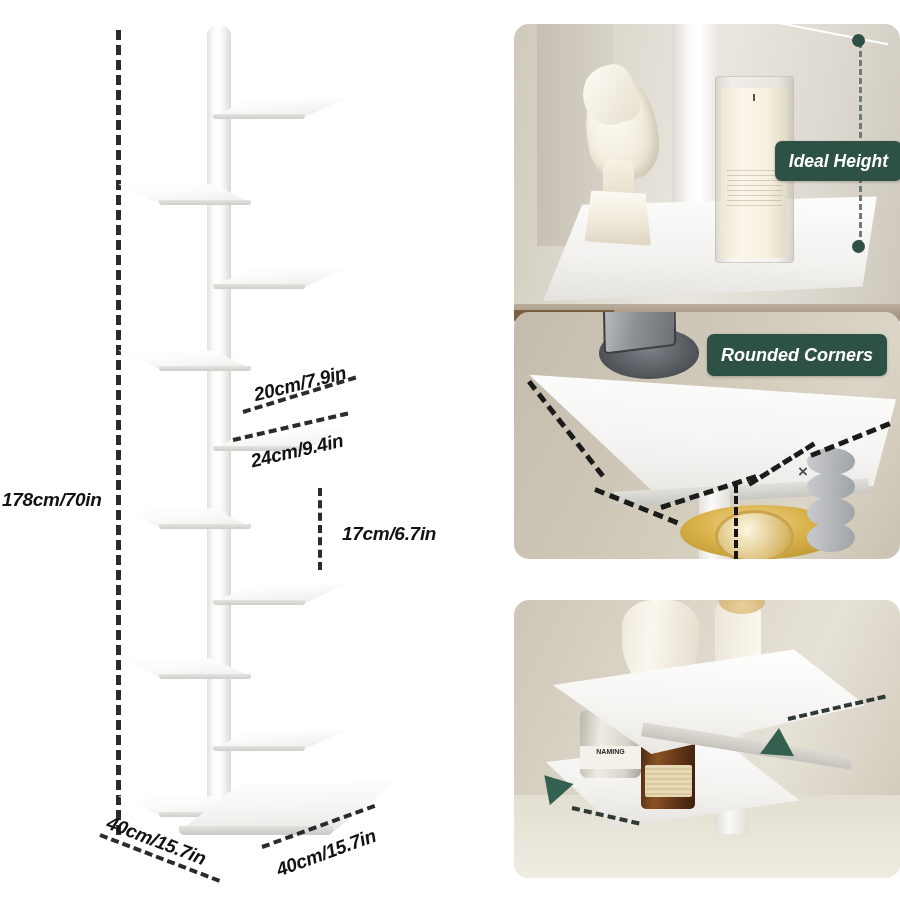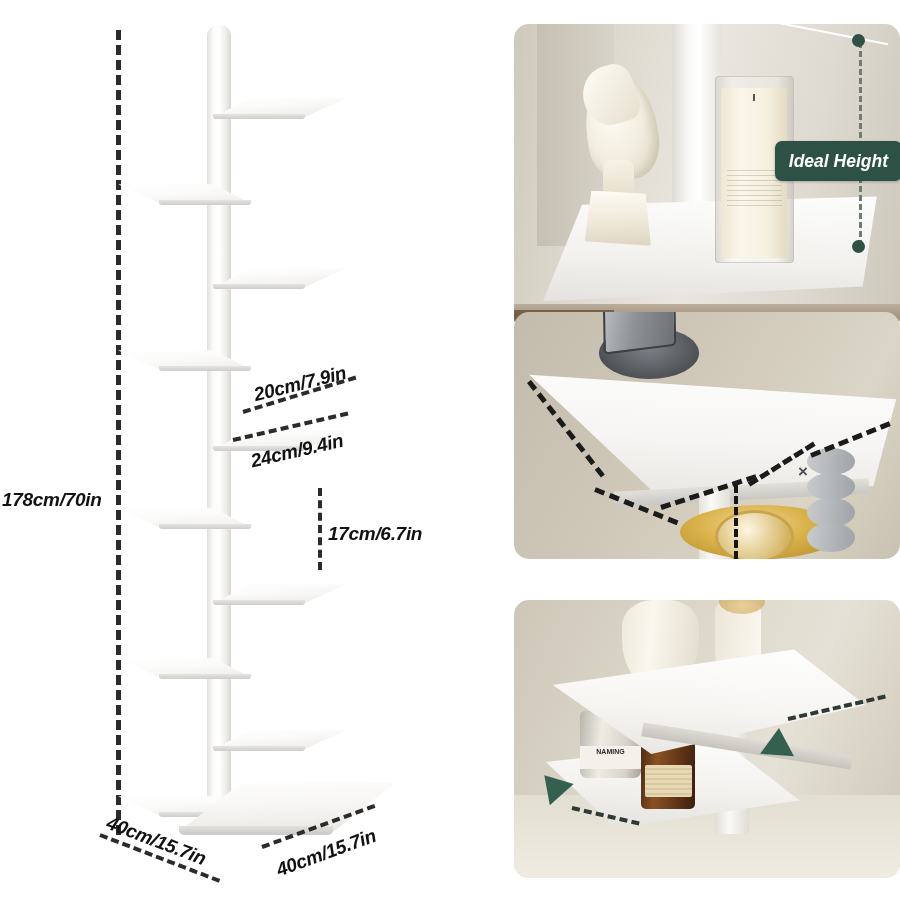--- a/index.html
+++ b/index.html
@@ -295,21 +295,21 @@
       </div>
     </div>
 
     <div class="lead" style="left:243px;top:410px;width:118px;transform:rotate(-17deg);"></div>
     <div class="dim-label" style="left:253px;top:373px;font-size:19px;transform:rotate(-14deg);">20cm/7.9in</div>
 
     <div class="lead" style="left:233px;top:438px;width:118px;transform:rotate(-13deg);"></div>
     <div class="dim-label" style="left:250px;top:440px;font-size:19px;transform:rotate(-13deg);">24cm/9.4in</div>
 
     <div class="lead-v" style="left:318px;top:488px;height:82px;"></div>
-    <div class="dim-label" style="left:328px;top:523px;font-size:19px;">17cm/6.7in</div>
+    <div class="dim-label" style="left:342px;top:523px;font-size:19px;">17cm/6.7in</div>
 
     <div class="lead" style="left:100px;top:833px;width:128px;transform:rotate(21deg);"></div>
     <div class="dim-label" style="left:104px;top:830px;font-size:19px;transform:rotate(21deg);">40cm/15.7in</div>
 
     <div class="lead" style="left:262px;top:845px;width:120px;transform:rotate(-20deg);"></div>
     <div class="dim-label" style="left:274px;top:842px;font-size:19px;transform:rotate(-20deg);">40cm/15.7in</div>
   </div>
 
   <div id="right-panel">
 
@@ -362,20 +362,21 @@
         <div class="s2-watch"></div>
         <div class="s2-vline"></div>
         <div class="s2-kaws">
           <div class="b b1"></div>
             <div class="b b2"></div>
             <div class="b b3"></div>
             <div class="b b4"></div>
           <div class="x">×</div>
         </div>
       </div>
+      <div class="badge" id="badge-2">Rounded Corners</div>
     </div>
 
     <div class="photo-card" id="card-3">
       <div class="scene">
         <div class="s3-wall"></div>
         <div class="s3-floor"></div>
 
         <div class="s3-vase"></div>
         <div class="s3-vase2"></div>
         <div class="s3-flower"></div>

